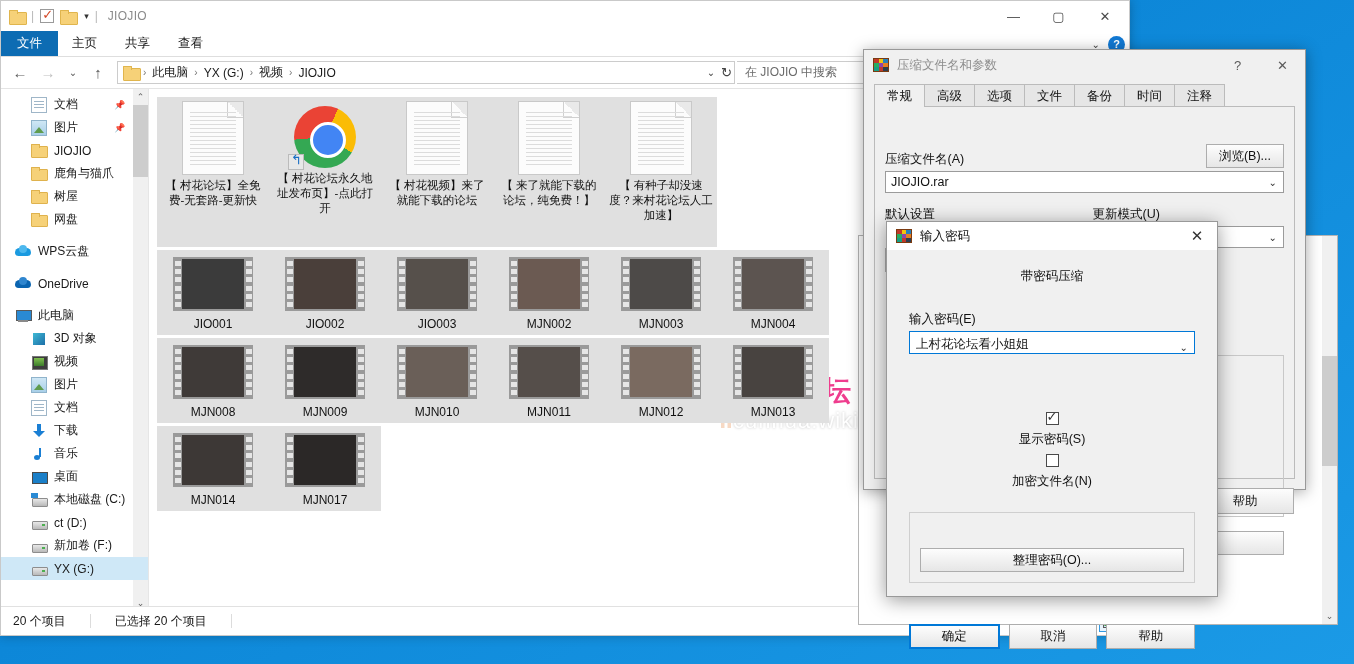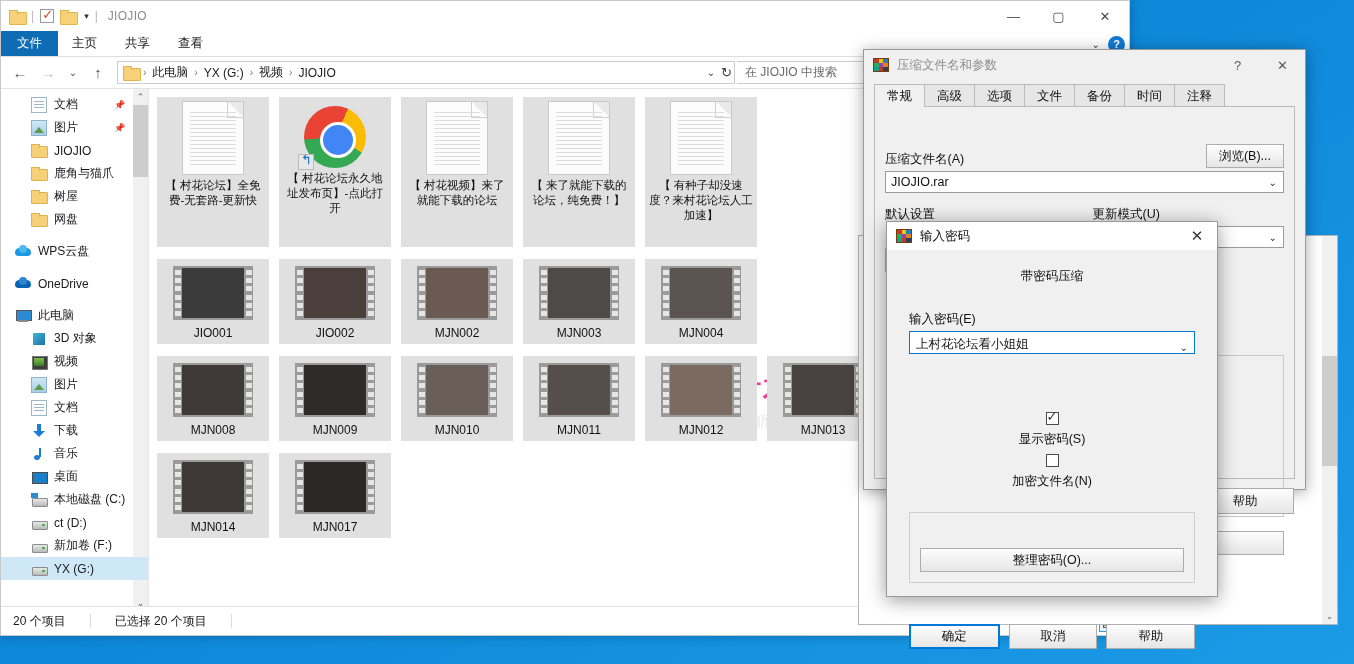--- a/index.html
+++ b/index.html
@@ -165,21 +165,21 @@
   .sb-thumb { position: absolute; top: 16px; width: 15px; height: 72px; background: #cdcdcd; }
 
   
   .content { flex: 1; position: relative; background: #ffffff; overflow: hidden; padding: 8px 0 0 8px; }
   .tile {
     width: 112px; height: 85px; margin: 0 0 0 0; background: #e0e0e0;
     display: flex; flex-direction: column; align-items: center;
     padding-top: 4px; position: relative;
   }
   .tile.tall { height: 150px; }
-  .tile-row { display: flex; gap: 10px; margin-bottom: 12px; }
+  .tile-row { display: flex; margin-bottom: 3px; }
   .thumb-doc {
     width: 62px; height: 74px; background: #fcfcfc; border: 1px solid #c9c9c9;
     position: relative; overflow: hidden;
   }
   .thumb-doc .fold { position: absolute; right: 0; top: 0; width: 16px; height: 16px;
     background: linear-gradient(225deg, #e9e9e9 50%, transparent 50%); border-left: 1px solid #d0d0d0;
     border-bottom: 1px solid #d0d0d0; }
   .doc-lines { position: absolute; left: 7px; top: 10px; right: 7px; }
   .doc-lines i { display: block; height: 1px; background: #dcdcdc; margin-bottom: 3px; }
   .tile-label {
@@ -615,20 +615,42 @@
             <div class="tile">
               <div class="film">
                 <div class="perf">
                   <i></i>
                   <i></i>
                   <i></i>
                   <i></i>
                   <i></i>
                   <i></i>
                 </div>
+                <div class="frame" style="background:#56504b"></div>
+                <div class="perf">
+                  <i></i>
+                  <i></i>
+                  <i></i>
+                  <i></i>
+                  <i></i>
+                  <i></i>
+                </div>
+              </div>
+              <div class="vid-label">JIO003</div>
+            </div>
+            <div class="tile">
+              <div class="film">
+                <div class="perf">
+                  <i></i>
+                  <i></i>
+                  <i></i>
+                  <i></i>
+                  <i></i>
+                  <i></i>
+                </div>
                 <div class="frame" style="background:#6b5a52"></div>
                 <div class="perf">
                   <i></i>
                   <i></i>
                   <i></i>
                   <i></i>
                   <i></i>
                   <i></i>
                 </div>
               </div>

